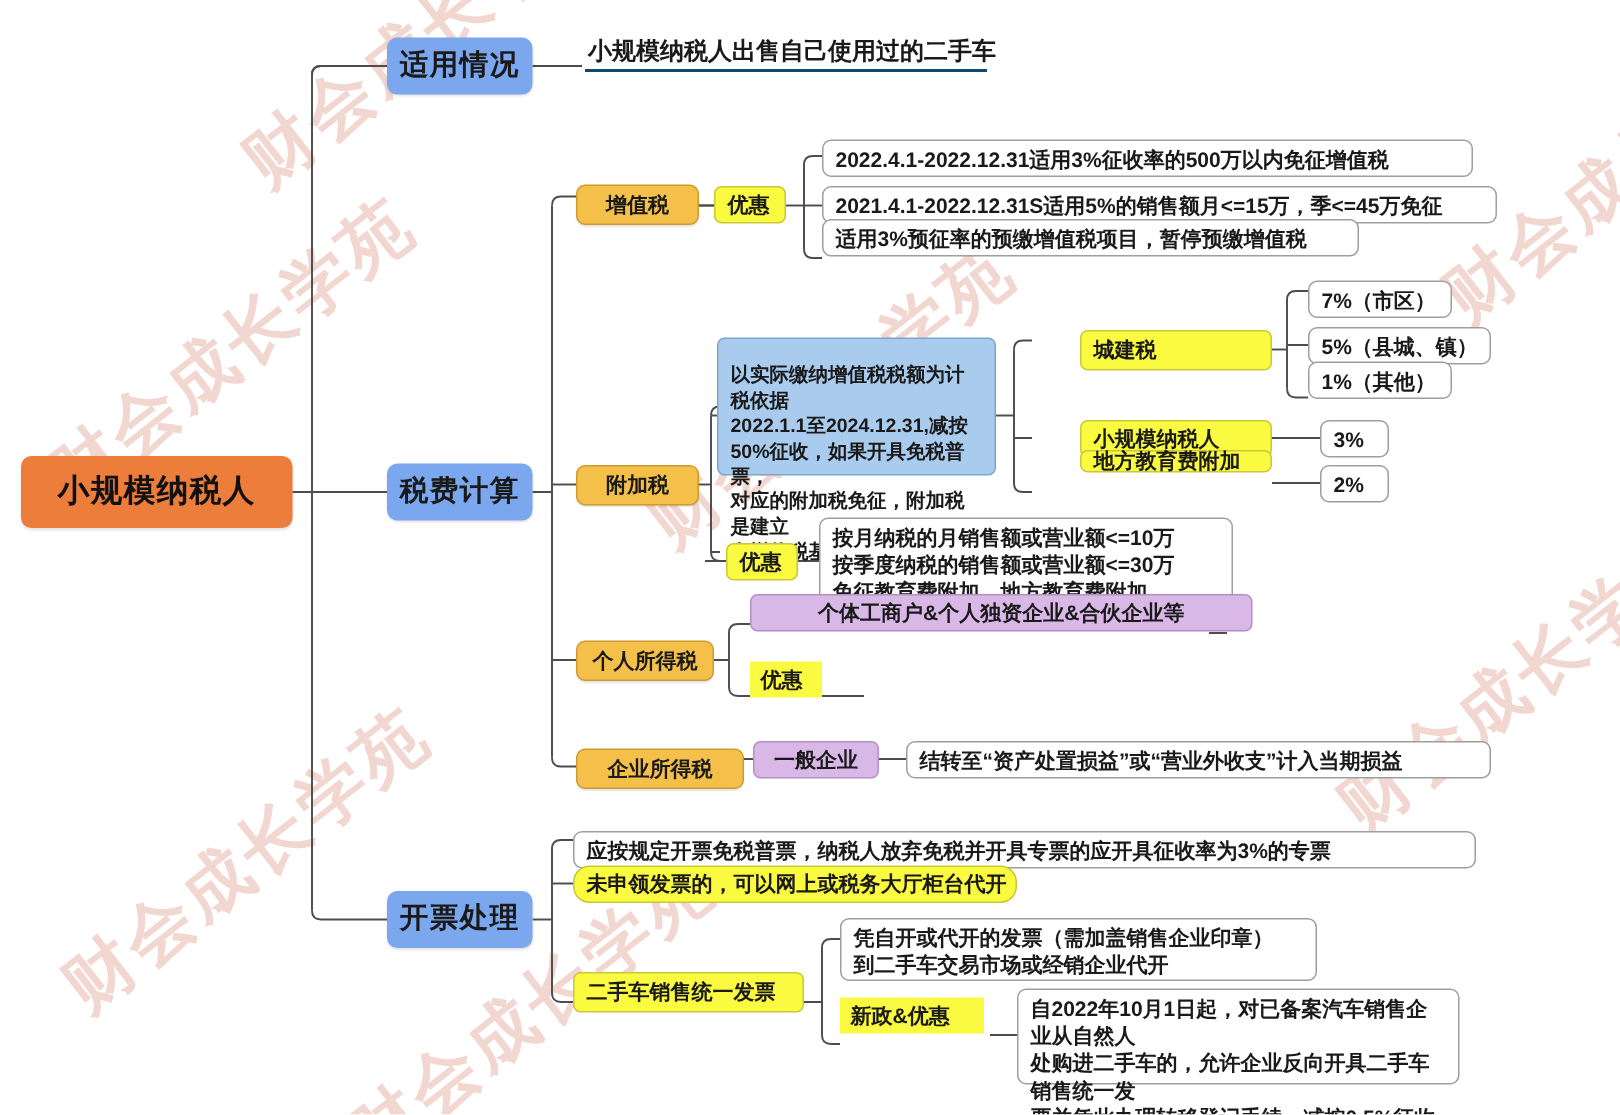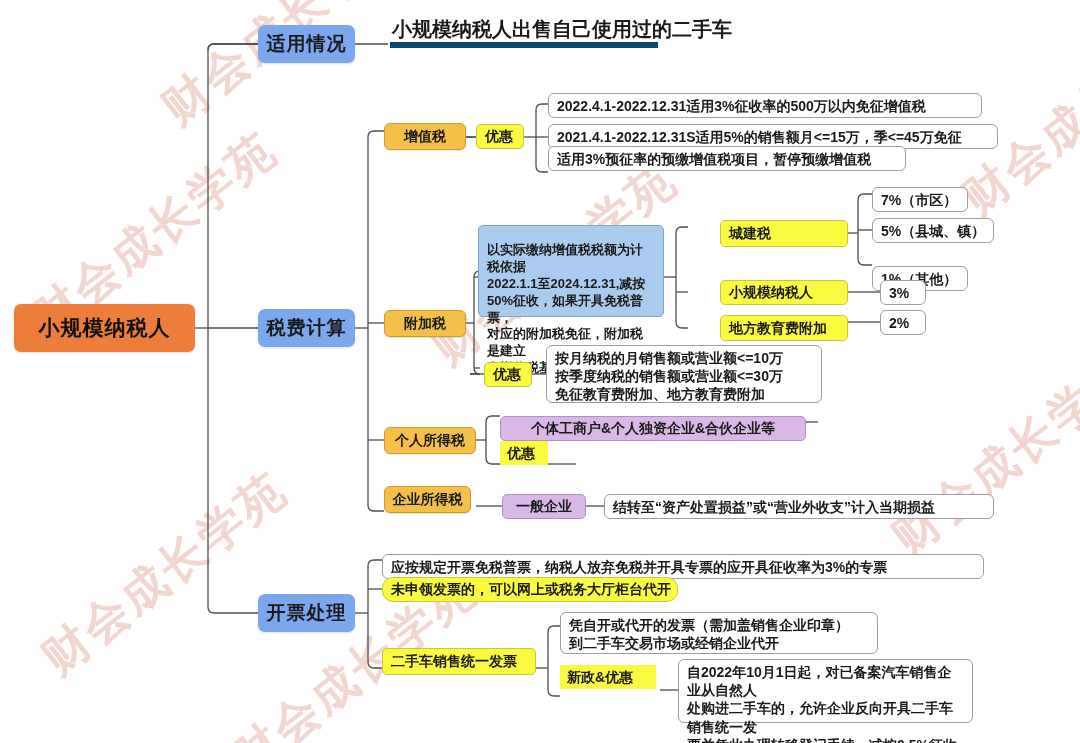--- a/index.html
+++ b/index.html
@@ -118,23 +118,23 @@
   }
   .white {
     background: #ffffff;
     border: 1px solid #9e9e9e;
     border-radius: 6px;
     font-size: 14px;
     padding: 3px 8px;
     align-items: flex-start;
   }
   .plain {
-    font-size: 20px;
+    font-size: 16px;
     padding: 0 2px;
-    border-bottom: 6px solid #0c4a6e;
+    border-bottom: 2px solid #0c4a6e;
     align-items: flex-end;
   }
   .nb { white-space: pre-line; }
 </style>
 </head>
 <body>
 
 <div id="canvas">
 
   <div class="wm-layer">
@@ -248,38 +248,38 @@
   <div class="node orange" style="left:384px; top:310px; width:82px; height:27px;">附加税</div>
   <div class="node blue nb" style="left:478px; top:225px; width:186px; height:92px;">以实际缴纳增值税税额为计税依据
 2022.1.1至2024.12.31,减按
 50%征收，如果开具免税普票，
 对应的附加税免征，附加税是建立
 在增值税基础上的</div>
 
   <div class="node yellowbox" style="left:720px; top:220px; width:128px; height:27px;">城建税</div>
   <div class="node white" style="left:872px; top:187px; width:96px; height:25px;">7%（市区）</div>
   <div class="node white" style="left:872px; top:218px; width:122px; height:25px;">5%（县城、镇）</div>
-  <div class="node white" style="left:872px; top:266px; width:96px; height:25px;">1%（其他）</div>
+  <div class="node white" style="left:872px; top:241px; width:96px; height:25px;">1%（其他）</div>
 
   <div class="node yellowbox" style="left:720px; top:280px; width:128px; height:25px;">小规模纳税人</div>
   <div class="node white" style="left:880px; top:280px; width:46px; height:25px;">3%</div>
 
-  <div class="node yellowbox" style="left:720px; top:315px; width:128px; height:26px;">地方教育费附加</div>
+  <div class="node yellowbox" style="left:720px; top:300px; width:128px; height:15px;">地方教育费附加</div>
   <div class="node white" style="left:880px; top:310px; width:46px; height:25px;">2%</div>
 
   <div class="node yellowbox" style="left:484px; top:362px; width:48px; height:25px;">优惠</div>
   <div class="node white nb" style="left:546px; top:345px; width:276px; height:58px;">按月纳税的月销售额或营业额&lt;=10万
 按季度纳税的销售额或营业额&lt;=30万
 免征教育费附加、地方教育费附加</div>
 
   <div class="node orange" style="left:384px; top:427px; width:92px; height:27px;">个人所得税</div>
-  <div class="node purple" style="left:500px; top:416px; width:306px; height:25px;">个体工商户&amp;个人独资企业&amp;合伙企业等</div>
+  <div class="node purple" style="left:500px; top:396px; width:335px; height:25px;">个体工商户&amp;个人独资企业&amp;合伙企业等</div>
   <div class="node yellow" style="left:500px; top:441px; width:48px; height:24px;">优惠</div>
 
-  <div class="node orange" style="left:384px; top:486px; width:87px; height:27px;">企业所得税</div>
+  <div class="node orange" style="left:384px; top:499px; width:112px; height:27px;">企业所得税</div>
   <div class="node purple" style="left:502px; top:494px; width:84px; height:25px;">一般企业</div>
   <div class="node white" style="left:604px; top:494px; width:390px; height:25px;">结转至“资产处置损益”或“营业外收支”计入当期损益</div>
 
   <div class="node lvl1" style="left:258px; top:594px; width:97px; height:38px;">开票处理</div>
   <div class="node white" style="left:382px; top:554px; width:602px; height:25px;">应按规定开票免税普票，纳税人放弃免税并开具专票的应开具征收率为3%的专票</div>
   <div class="node yellowbox" style="left:382px; top:577px; width:296px; height:25px;border-radius:11px;">未申领发票的，可以网上或税务大厅柜台代开</div>
   <div class="node yellowbox" style="left:382px; top:648px; width:154px; height:27px;">二手车销售统一发票</div>
   <div class="node white nb" style="left:560px; top:612px; width:318px; height:42px;">凭自开或代开的发票（需加盖销售企业印章）
 到二手车交易市场或经销企业代开</div>
   <div class="node yellow" style="left:560px; top:665px; width:96px; height:24px;">新政&amp;优惠</div>

